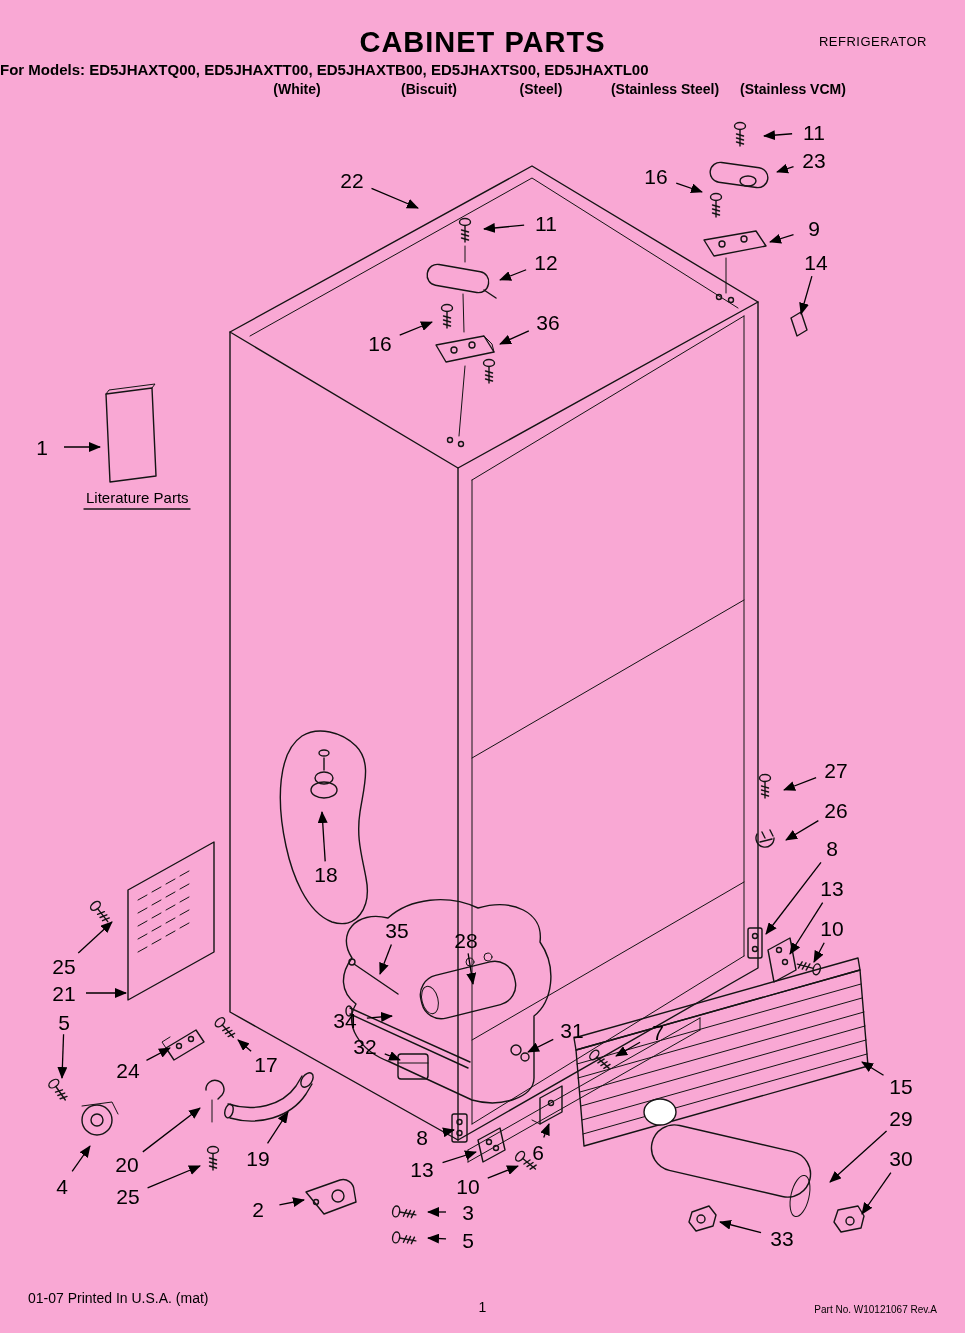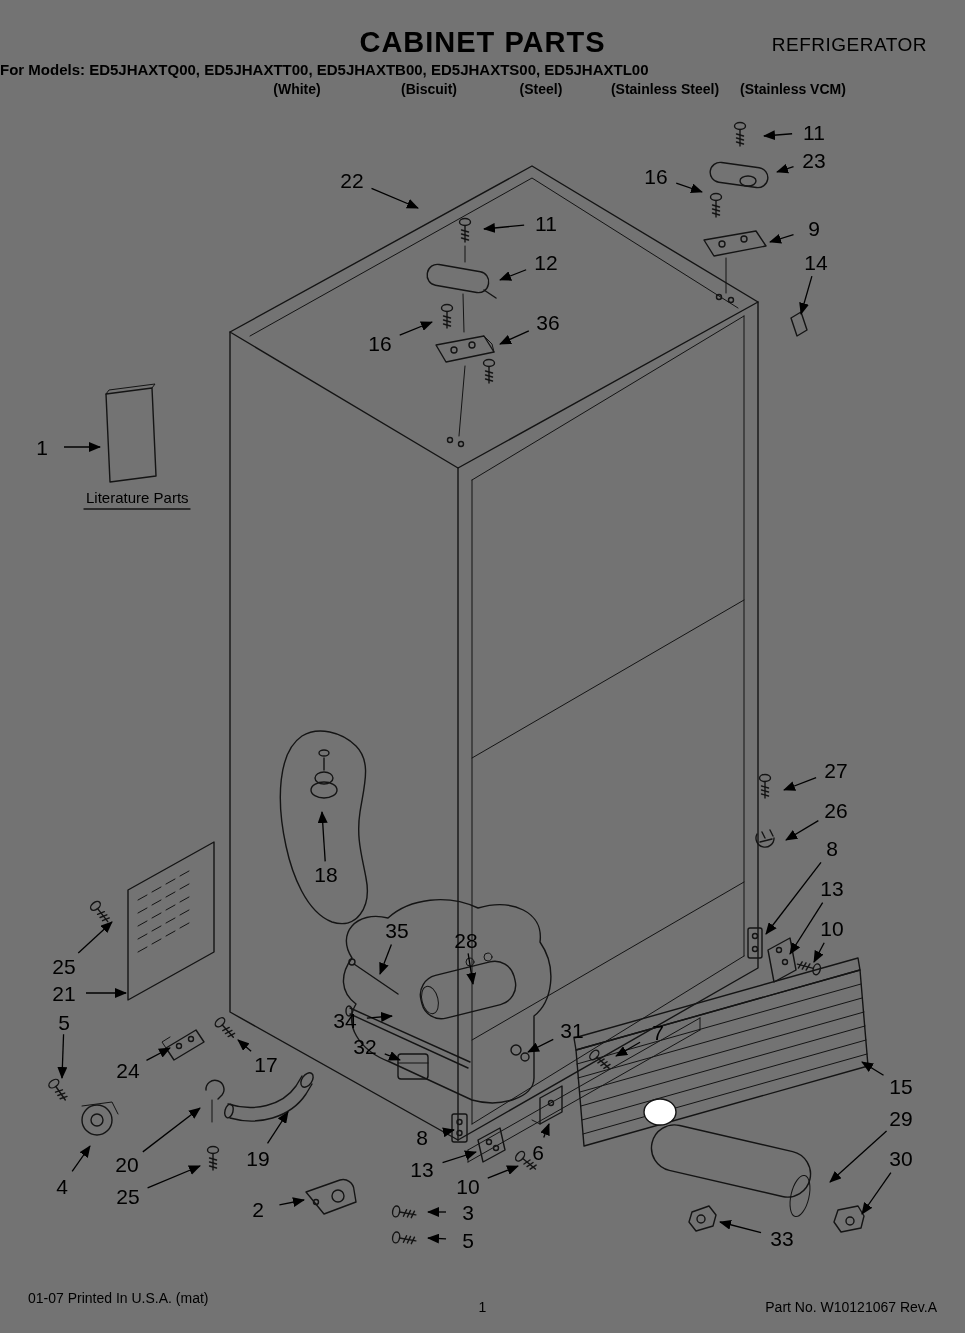--- a/index.html
+++ b/index.html
@@ -1,26 +1,26 @@
 <!DOCTYPE html>
 <html><head>
 <meta charset="utf-8">
 <style>
   html,body{margin:0;padding:0;background:#e8e8e8;}
   .page{
     position:relative;width:965px;height:1333px;margin:0 auto;
-    background:#737373;color:#000;overflow:hidden;
+    background:#f9a8d4;color:#000;overflow:hidden;
     font-family:"Liberation Sans",sans-serif;
   }
   .title{
     position:absolute;top:26px;left:0;right:0;text-align:center;
     font-size:29px;font-weight:bold;letter-spacing:1px;
   }
   .doc-type{
-    position:absolute;top:34px;right:38px;font-size:19px;letter-spacing:.5px;
+    position:absolute;top:34px;right:38px;font-size:13px;letter-spacing:.5px;
   }
   .models{
     position:absolute;top:61px;left:0;right:0;text-align:left;
     font-size:15px;font-weight:bold;
   }
   .finishes{
     position:absolute;top:81px;left:0;right:0;height:20px;
     font-size:14px;font-weight:bold;
   }
   .finishes span{position:absolute;transform:translateX(-50%);white-space:nowrap;}
@@ -31,21 +31,21 @@
   .callout-label{
     font-family:"Liberation Sans",sans-serif;font-size:21px;fill:#000;
     text-anchor:middle;dominant-baseline:central;
   }
   .callout-line{stroke:#000;stroke-width:1.3;}
   .lit-label{
     font-family:"Liberation Sans",sans-serif;font-size:15px;fill:#000;
   }
   .footer-left{position:absolute;left:28px;bottom:27px;font-size:14px;}
   .footer-center{position:absolute;left:0;right:0;bottom:18px;text-align:center;font-size:14px;}
-  .footer-right{position:absolute;right:28px;bottom:18px;font-size:14px;text-align:right;}
+  .footer-right{position:absolute;right:28px;bottom:18px;font-size:10px;text-align:right;}
 </style>
 </head>
 <body>
 
 <div class="page">
 
   <div class="title">CABINET PARTS</div>
   <div class="doc-type">REFRIGERATOR</div>
   <div class="models">For Models: ED5JHAXTQ00, ED5JHAXTT00, ED5JHAXTB00, ED5JHAXTS00, ED5JHAXTL00</div>
   <div class="finishes">

